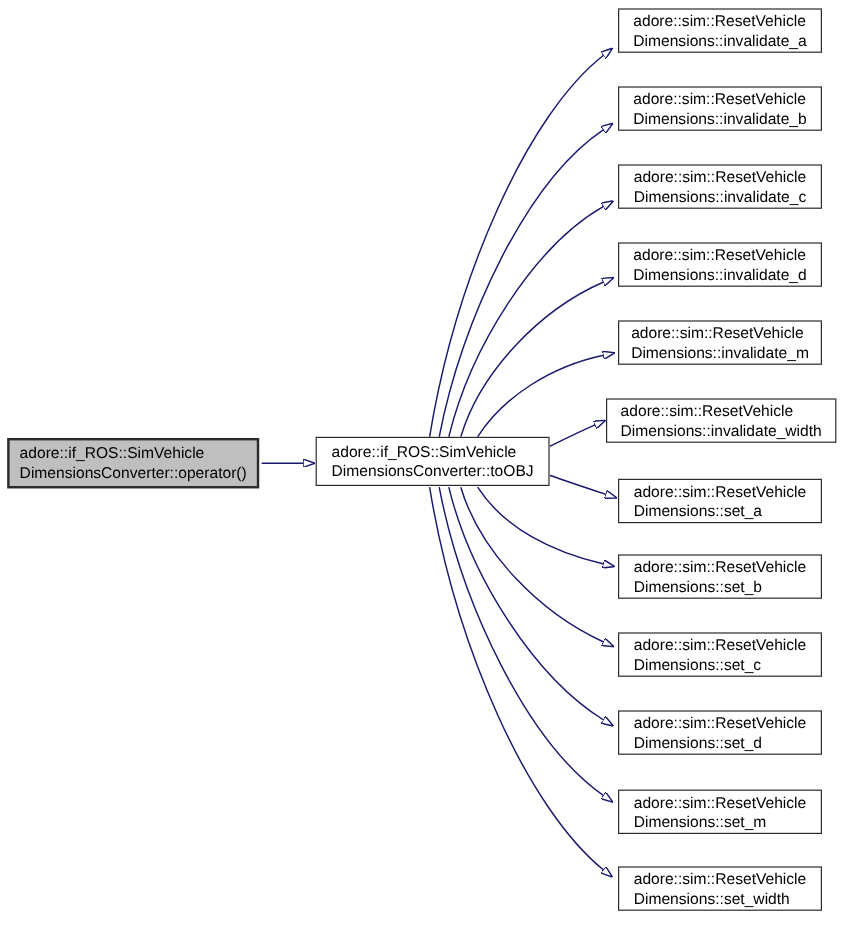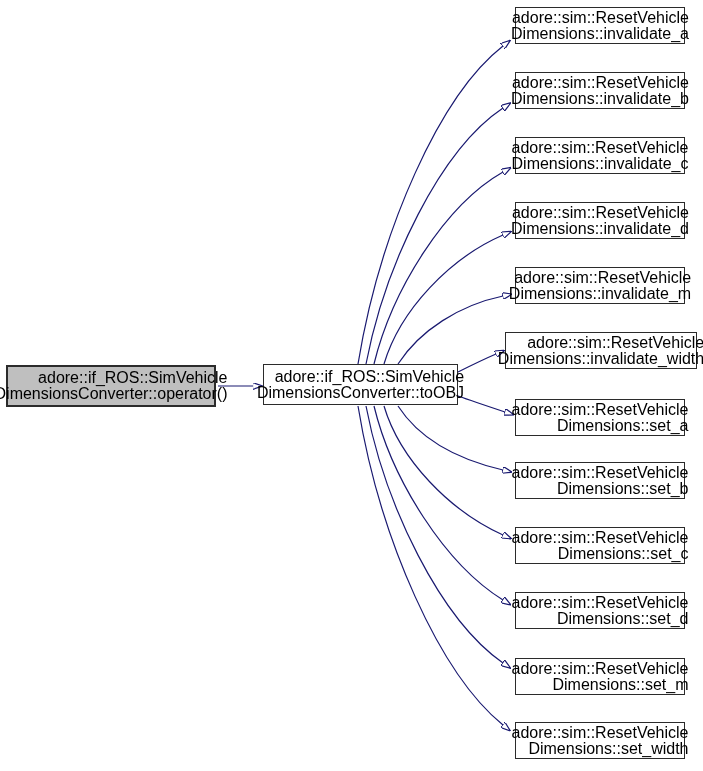--- a/index.html
+++ b/index.html
@@ -32,22 +32,22 @@
     fill: var(--edge, #191970);
   }
   .node {
     position: absolute;
     box-sizing: border-box;
     background: var(--nodefill, #ffffff);
     border: 1px solid var(--nodeborder, #2b2b2b);
     display: flex;
     align-items: center;
     justify-content: center;
-    text-align: right;
-    font-size: 16px;
+    text-align: left;
+    font-size: 13px;
     line-height: 16px;
     color: var(--text, #000000);
     white-space: pre-line;
     cursor: pointer;
   }
   .node.root {
     background: var(--rootfill, #bfbfbf);
     border-width: 2px;
     cursor: default;
   }

